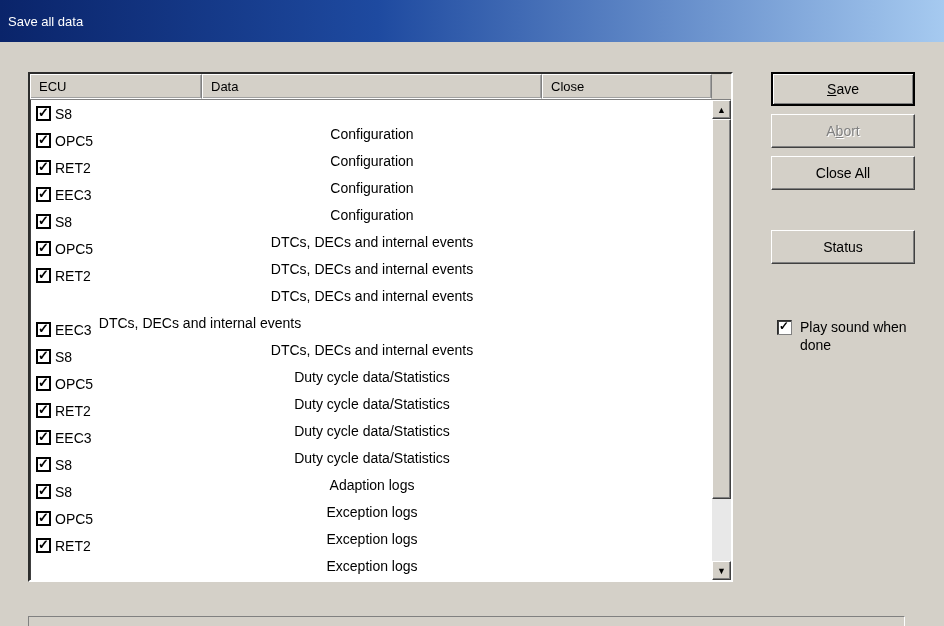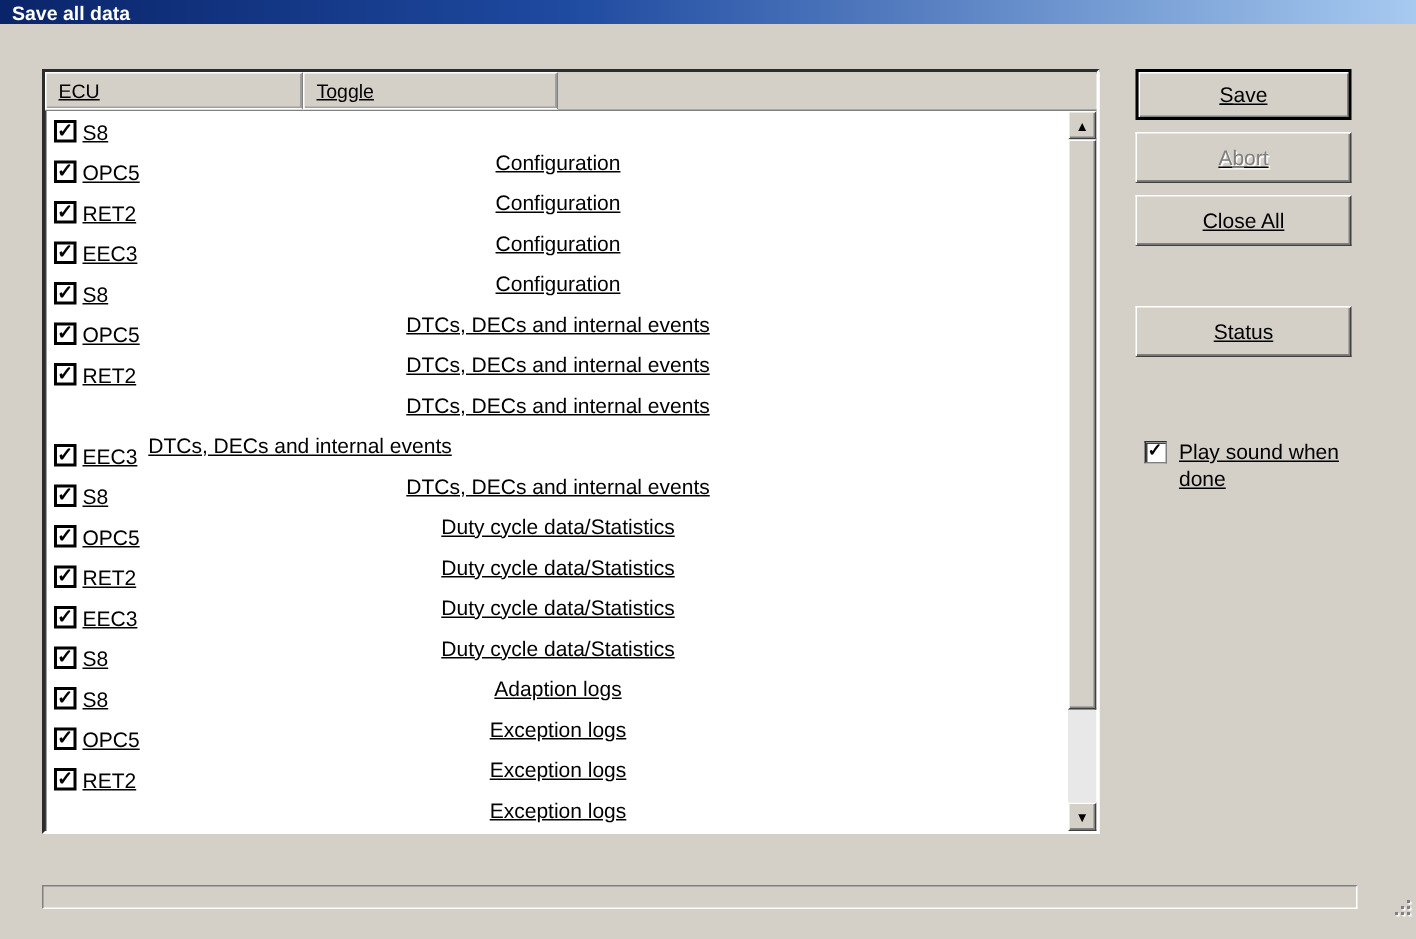--- a/index.html
+++ b/index.html
@@ -8,39 +8,38 @@
       padding: 0;
       font-family: Tahoma, Arial, sans-serif;
       font-size: 11px;
       background: #d4d0c8;
       width: 944px;
       height: 626px;
       overflow: hidden;
       position: relative;
     }
     .titlebar {
-      height: 16px;
+      height: 42px;
       background: linear-gradient(to right, #0a246a 0%, #1e4aa0 40%, #a6caf0 100%);
       color: #fff;
-      font-weight: bold;
+      font-weight: normal;
       font-size: 13px;
       display: flex;
       align-items: center;
       padding: 0 8px;
     }
     .window-body {
       position: relative;
       background: #d4d0c8;
       height: 598px;
       padding: 30px 24px 20px 28px;
     }
     .main-area {
       display: flex;
-      gap: 24px;
-      text-decoration: underline;
+      gap: 38px;
     }
     .listview {
       width: 705px;
       height: 510px;
       background: #fff;
       border: 2px inset #fff;
       border-top-color: #808080;
       border-left-color: #808080;
       border-right-color: #fff;
       border-bottom-color: #fff;
@@ -251,22 +250,25 @@
   <span>Save all data</span>
 </div>
 
 <div class="window-body">
   <div class="main-area">
     <div class="listview">
       <div class="lv-header">
         <div class="lv-header-cell col-ecu">
             <span>ECU</span>
           </div>
+        <div class="lv-header-cell col-data">
+            <span>Data</span>
+          </div>
         <div class="lv-header-cell col-status">
-            <span>Toggle</span>
+            <span>Close</span>
           </div>
       </div>
       <div class="lv-body-wrap">
         <div class="lv-body" id="lv-body">
             <div class="lv-row">
               <div class="lv-cell-ecu">
                 <div class="check checked"></div>
                 <span>S8</span>
               </div>
               <div class="lv-cell-data">Configuration</div>

